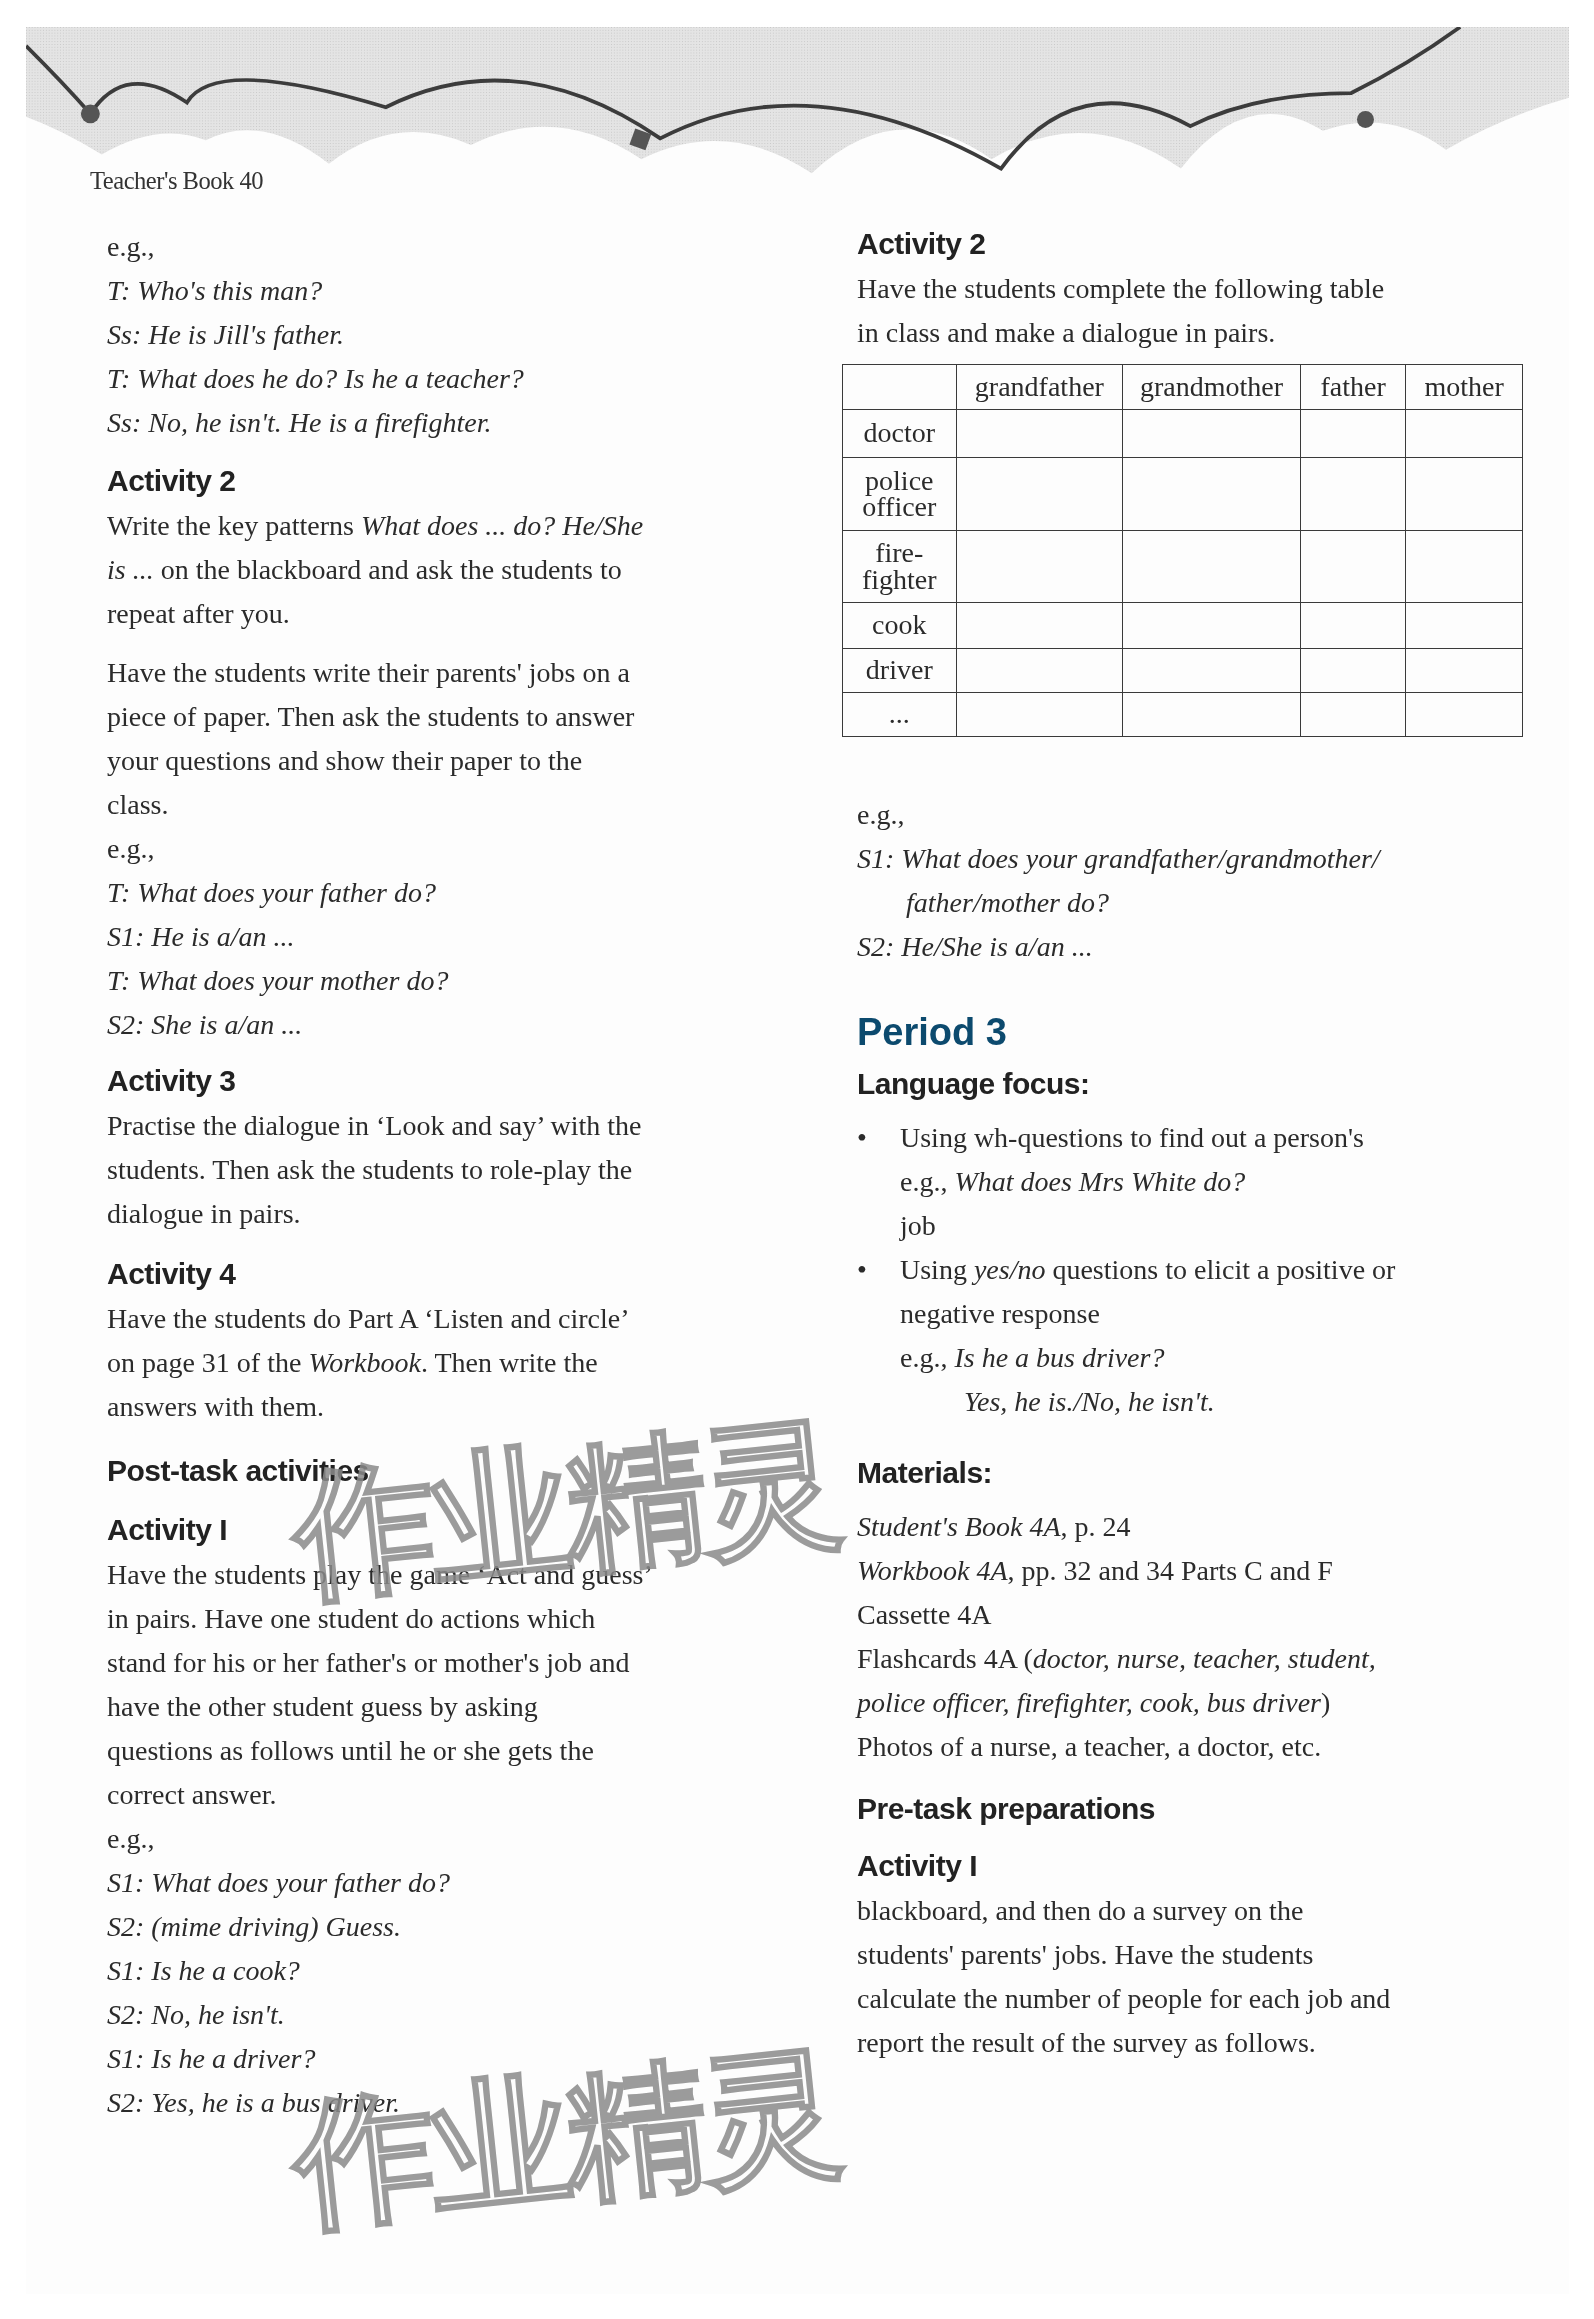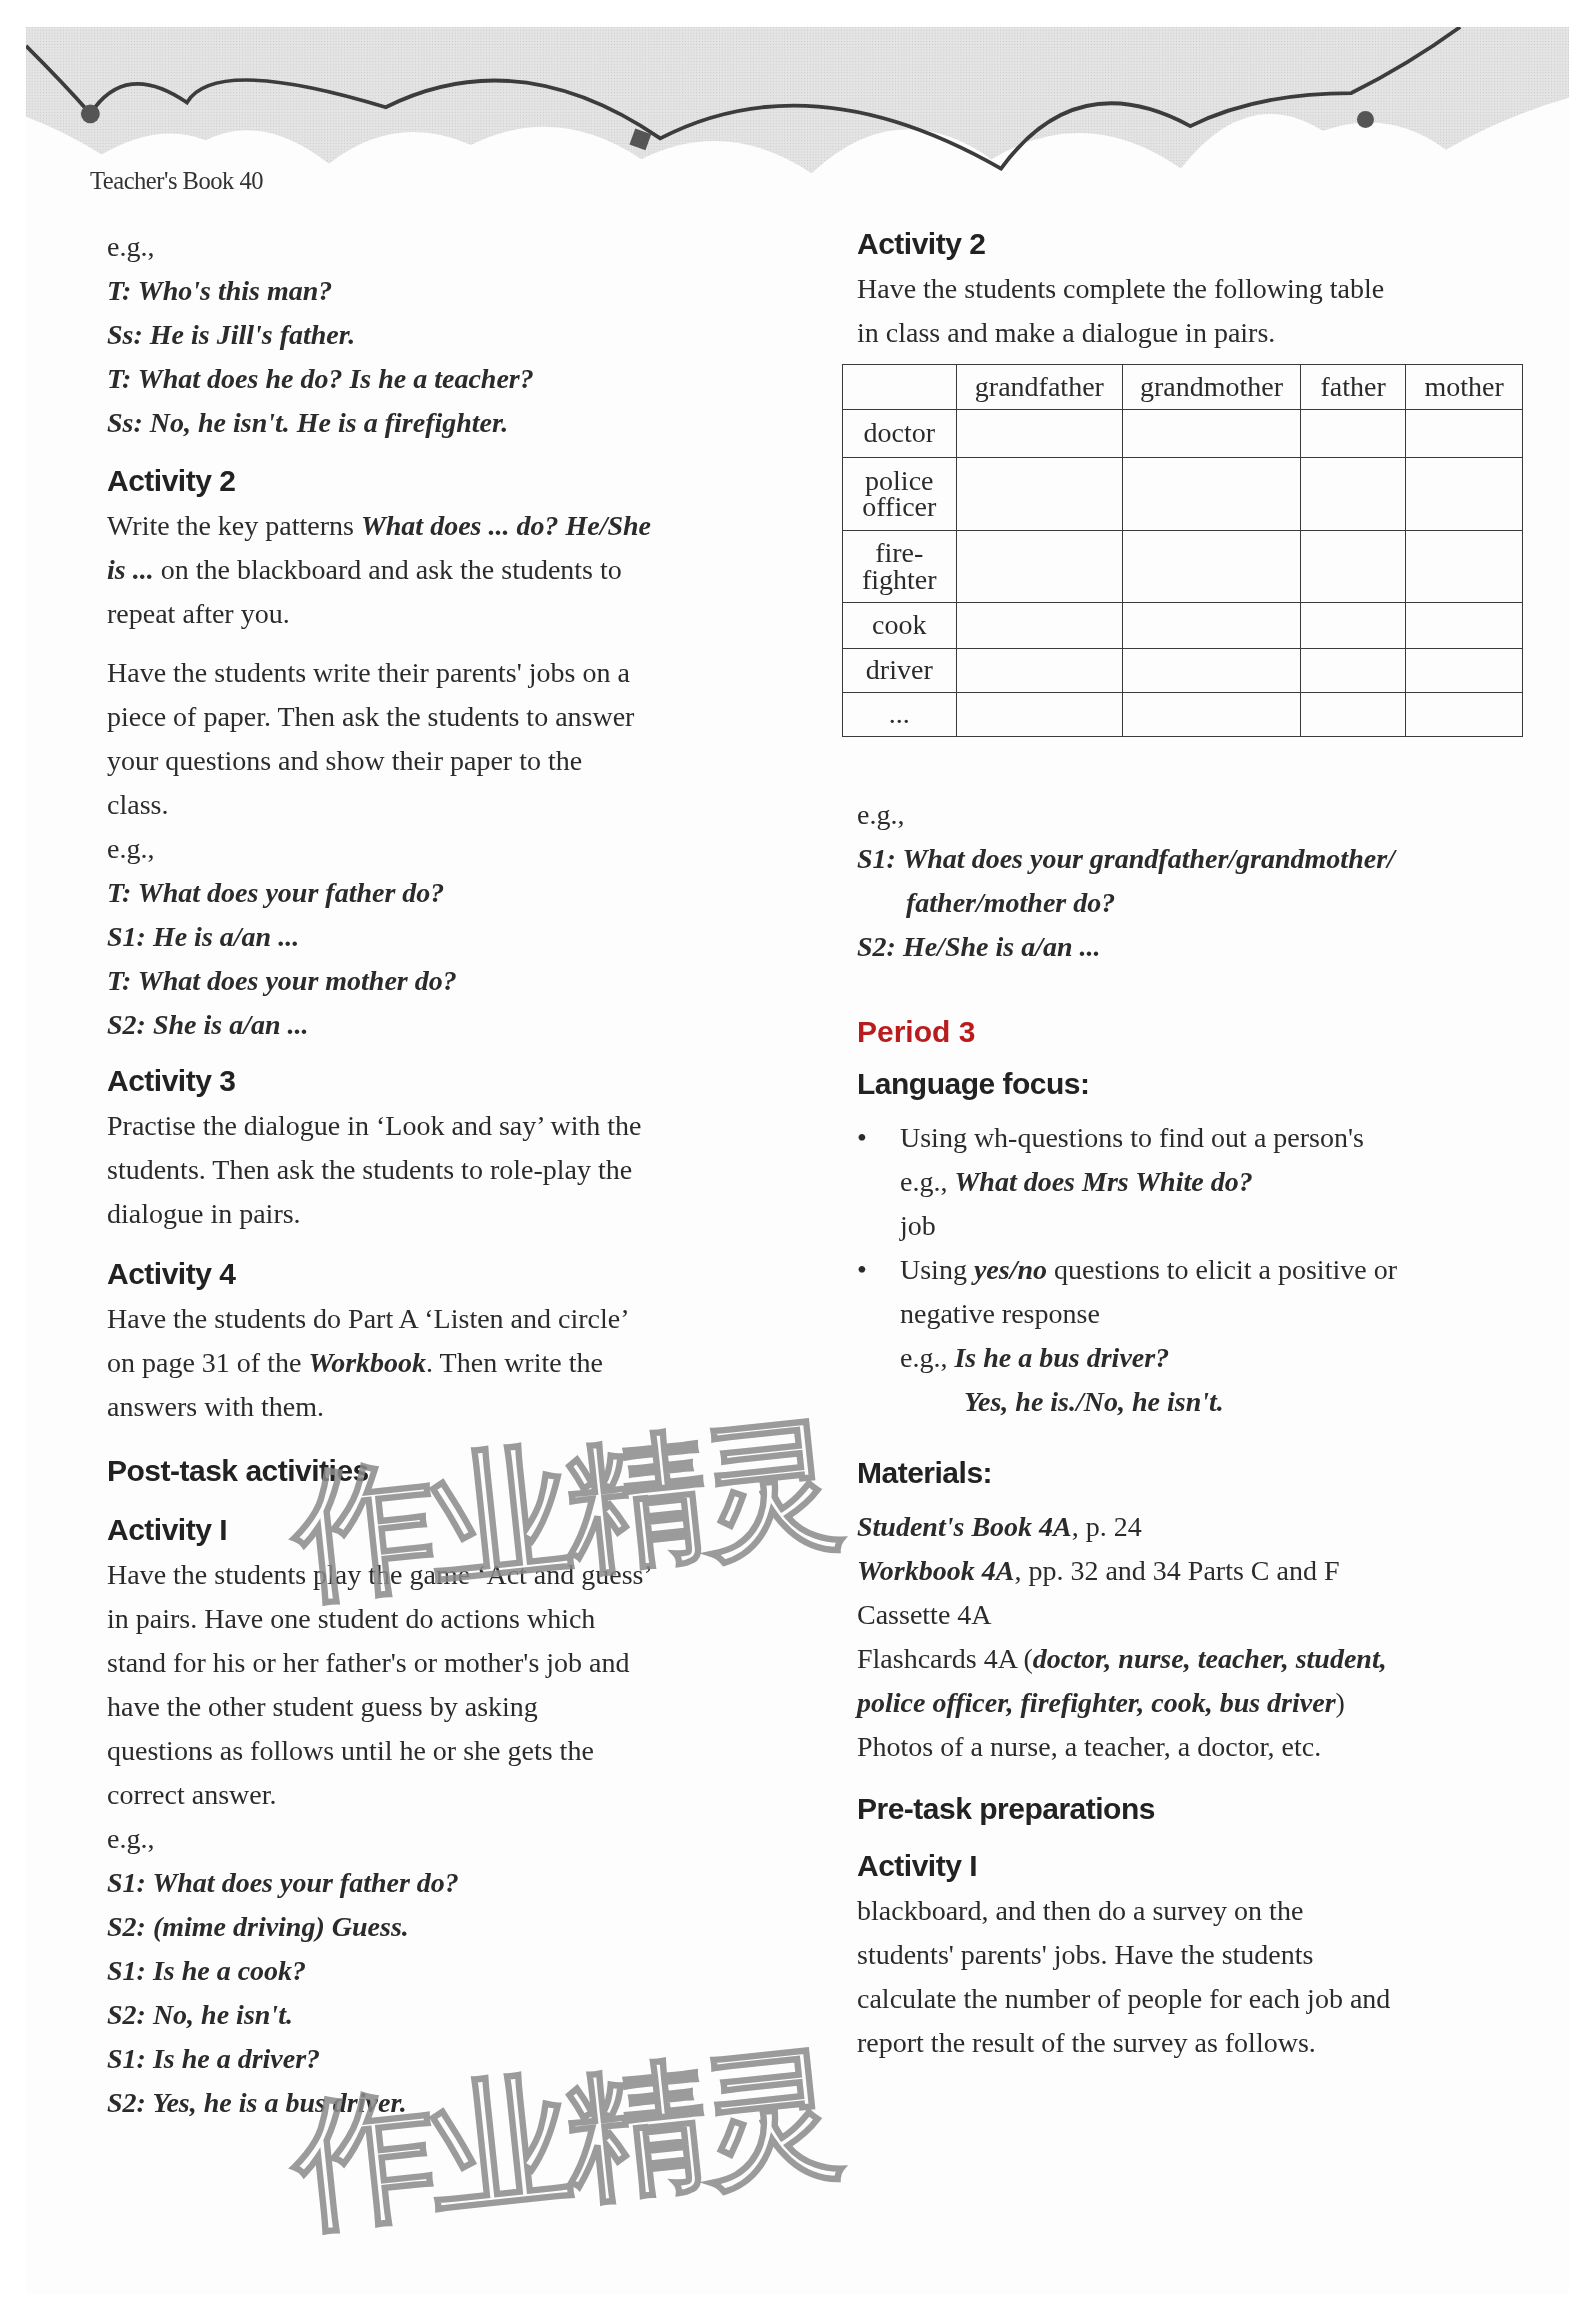--- a/index.html
+++ b/index.html
@@ -16,29 +16,29 @@
   .banner { position: absolute; left: 25.6px; top: 26.5px; width: 1543px; height: 151px; }
   .running-head {
     position: absolute; left: 90px; top: 167px;
     font-size: 24.6px; letter-spacing: -0.5px; color: #333;
   }
   .col { position: absolute; top: 0; width: 662px; }
   .col.left { left: 107px; }
   .col.right { left: 857px; width: 681px; }
   .blk { position: absolute; left: 0; width: 100%; }
   .p { font-size: 28px; line-height: 44px; margin: 0; }
-  .it { font-style: italic; font-weight: bold; }
+  .it { font-style: italic; }
   .h3 {
     font-family: "Liberation Sans", "DejaVu Sans", sans-serif;
     font-weight: bold; font-size: 30px; line-height: 38px; color: #222; margin: 0;
     letter-spacing: -0.5px;
   }
   .h2 {
     font-family: "Liberation Sans", "DejaVu Sans", sans-serif;
-    font-weight: bold; font-size: 30px; line-height: 42px; color: #b91c1c; margin: 0;
+    font-weight: bold; font-size: 38px; line-height: 42px; color: #0c4a6e; margin: 0;
   }
   .line { display: block; white-space: nowrap; }
   .indent { padding-left: 49px; }
   .bullet-row { position: relative; padding-left: 43px; }
   .bullet { position: absolute; left: 0; top: 0; font-size: 28px; line-height: 44px; }
 
   table.jobs {
     position: absolute; left: -15px; top: 364px;
     border-collapse: collapse; font-size: 28px;
   }

